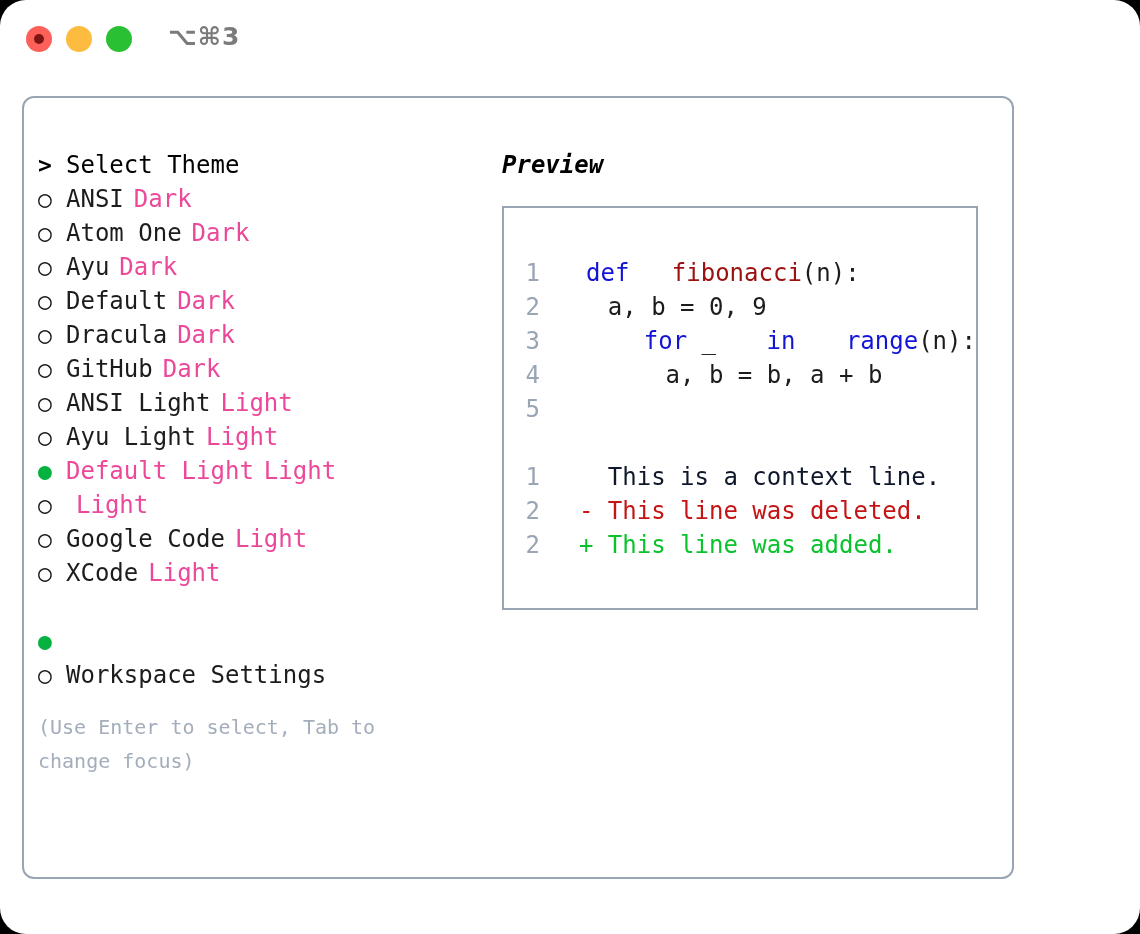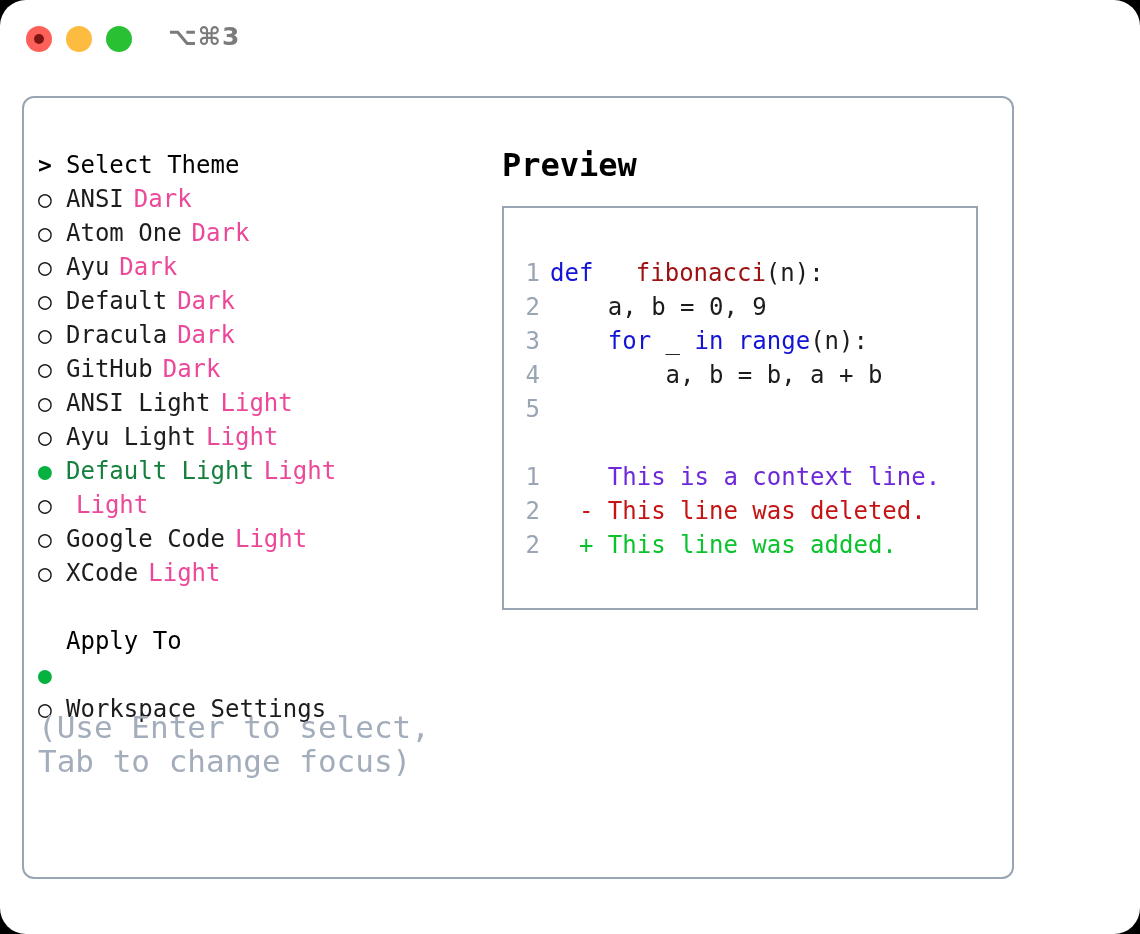--- a/index.html
+++ b/index.html
@@ -90,54 +90,55 @@
     flex: 0 0 28px;
     text-align: left;
     font-size: 23px;
   }
   .bullet.hollow { color: #1c1c1c; }
   .bullet.filled { color: #05b13f; }
   .bullet.caret  { color: #000000; font-weight: bold; }
   .bullet.blank  { color: transparent; }
 
   .row-label { }
-  .row-label.sel    { color: #15803d; text-align: right; }
+  .row-label.sel    { color: #ec4899; text-align: right; }
   .row-label.bold   { font-weight: normal; color: #000000; }
   .badge {
     color: #ec4899;
     padding-left: 10px;
   }
 
   #heading-row { margin-bottom: 0; }
 
   .spacer-block { height: 34px; }
 
   #hint {
     position: absolute;
     left: 14px;
     top: 612px;
     width: 420px;
-    font-size: 31px;
+    font-size: 20px;
     line-height: 34px;
     color: #a3adbb;
     white-space: pre-wrap;
   }
 
   
   #right-col {
     position: absolute;
     left: 478px;
     top: 50px;
     width: 490px;
   }
   #preview-title {
-    font-size: 32px;
+    font-size: 24px;
     line-height: 34px;
     font-weight: bold;
     color: #000000;
+    font-style: italic;
   }
   #preview-box {
     margin-top: 24px;
     width: 476px;
     height: 404px;
     border: 2px solid #9aa5b4;
     background: #ffffff;
     padding: 48px 0 0 12px;
   }
   .code-line {
@@ -148,24 +149,24 @@
     line-height: 34px;
     white-space: pre;
   }
   .lineno {
     flex: 0 0 34px;
     text-align: right;
     color: #9aa5b4;
     padding-right: 10px;
   }
   .code-txt { color: #1c1c1c; }
-  .kw  { color: #1414d6; }
+  .kw  { color: #1414d6; margin-left: 36px; }
   .fn  { color: #9c1010; margin-left: 28px; }
   .gap { height: 34px; }
-  .df-ctx { color: #6d28d9; }
+  .df-ctx { color: #0f172a; }
   .df-del { color: #c41414; }
   .df-add { color: #0ac22c; }
 </style>
 </head>
 <body>
 
 <div id="screen">
 
   <div id="titlebar">
     <div class="dot" id="dot-close"></div>
@@ -194,24 +195,20 @@
           <div class="row"><span class="bullet hollow">○</span><span class="row-label">ANSI Light</span><span class="badge">Light</span></div>
           <div class="row"><span class="bullet hollow">○</span><span class="row-label">Ayu Light</span><span class="badge">Light</span></div>
           <div class="row"><span class="bullet filled">●</span><span class="row-label sel">Default Light</span><span class="badge">Light</span></div>
           <div class="row"><span class="bullet hollow">○</span><span class="badge">Light</span></div>
           <div class="row"><span class="bullet hollow">○</span><span class="row-label">Google Code</span><span class="badge">Light</span></div>
           <div class="row"><span class="bullet hollow">○</span><span class="row-label">XCode</span><span class="badge">Light</span></div>
         </div>
 
       <div class="spacer-block"></div>
 
-      <div class="row">
-        <span class="bullet blank">○</span>
-        <span class="row-label bold">Apply To</span>
-      </div>
 
       <div id="apply-rows">
           <div class="row"><span class="bullet filled">●</span></div>
           <div class="row"><span class="bullet hollow">○</span><span class="row-label">Workspace Settings</span></div>
         </div>
     </div>
 
     <div id="hint">(Use Enter to select, Tab to change focus)</div>
 
     <div id="right-col">

